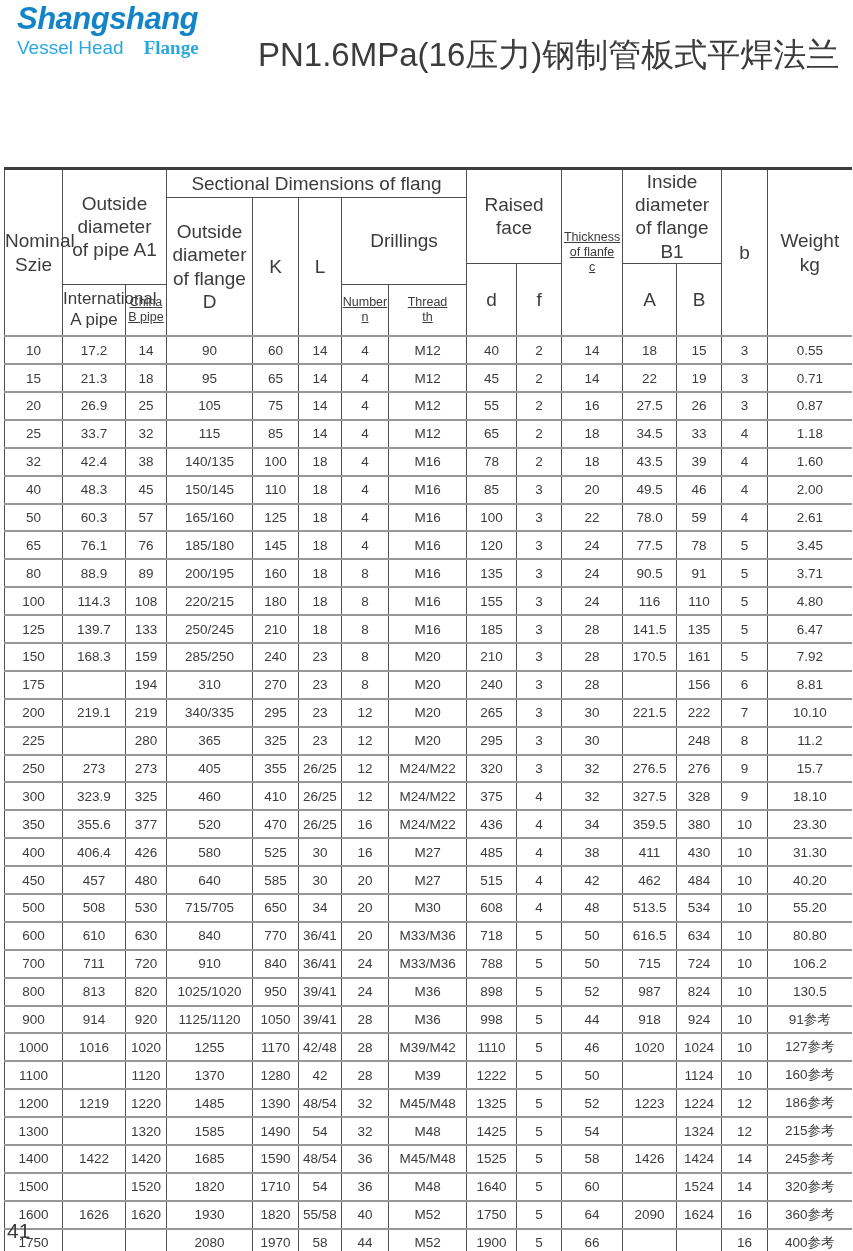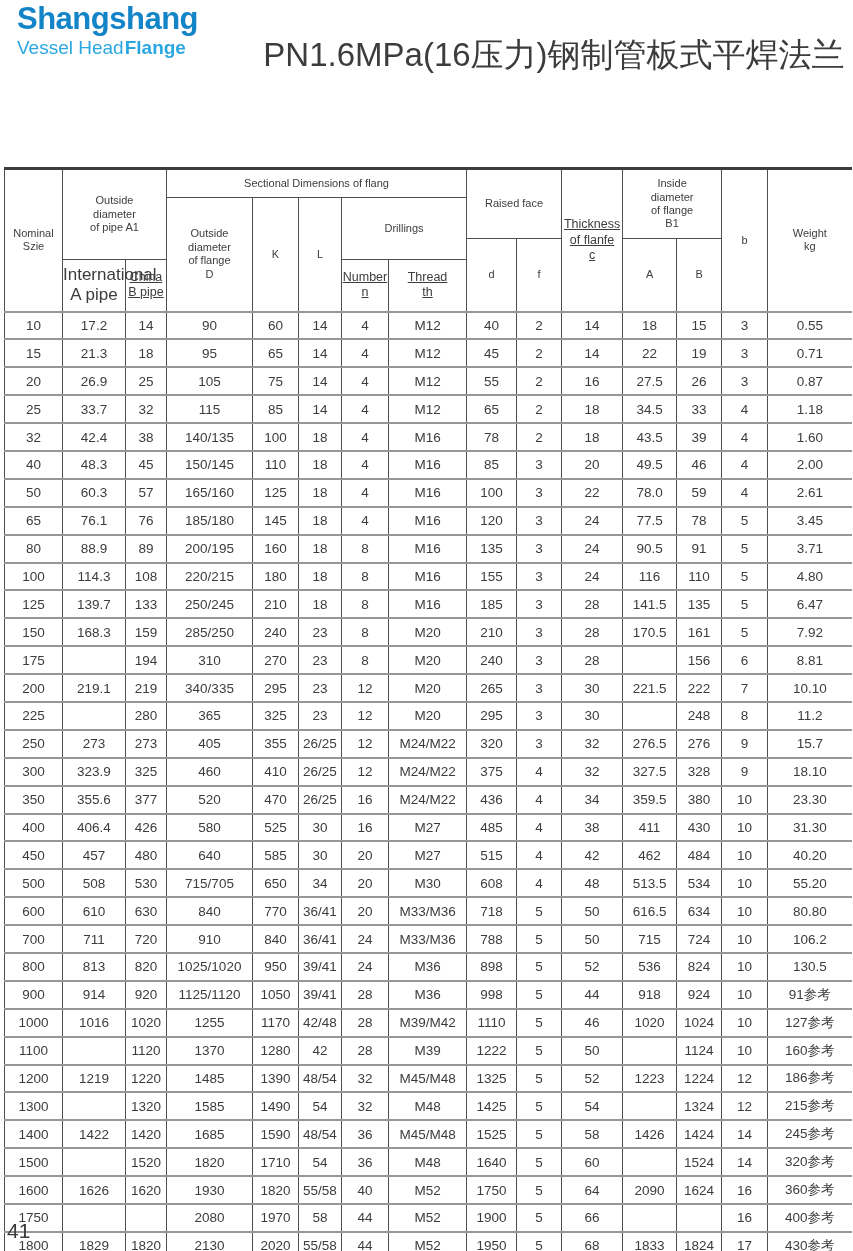--- a/index.html
+++ b/index.html
@@ -4,46 +4,46 @@
 <style>
   html,body { margin:0; padding:0; background:#fff; }
   .page {
     position:relative; width:853px; height:1251px; background:#fff;
     font-family:"Liberation Sans", sans-serif; overflow:hidden;
   }
 
   
   .logo { position:absolute; left:17px; top:3px; }
   .logo-brand {
-    font-size:31px; font-weight:bold; 
+    font-size:31px; font-weight:bold; font-style:italic;
     color:#1484c8; letter-spacing:-0.5px; line-height:1.05;
   }
   .logo-tagline { font-size:19px; color:#2aa7e0; line-height:1.05; margin-top:2px; }
-  .logo-tagline .bold { font-weight:bold; margin-left:1px; }
+  .logo-tagline .bold { font-weight:bold; margin-left:20px;font-family:Liberation Serif, serif; }
 
   
-  .title-block { position:absolute; left:258px; top:33px; width:592px; text-align:center; }
+  .title-block { position:absolute; left:258px; top:33px; width:592px; text-align:left; }
   .title-main { font-size:33px; color:#3c3c3c; white-space:nowrap; }
   .title-sub { font-size:20px; color:#4d4d4d; margin-top:5px; letter-spacing:0.5px; }
 
   
   .flange-table {
     position:absolute; left:4px; top:167px; width:847px;
     border-collapse:collapse; table-layout:fixed;
     border-top:3px solid #3d3d3d; border-bottom:3px solid #3d3d3d;
     border-left:1px solid #4f4f4f;
   }
   .flange-table th, .flange-table td {
     border-left:1px solid #4f4f4f; border-right:1px solid #4f4f4f;
     text-align:center; vertical-align:middle; color:#3c3c3c; padding:0;
   }
   .flange-table tr > *:last-child { border-right:none; }
   .flange-table thead th {
     border-top:1px solid #4f4f4f; border-bottom:1px solid #4f4f4f;
-    font-weight:normal; font-size:11px; white-space:pre-line; line-height:1.22;
+    font-weight:normal; font-size:19px; white-space:pre-line; line-height:1.22;
   }
   .flange-table thead th.small { font-size:17px; }
   .flange-table thead th.mid { font-size:12.5px;text-decoration:underline; }
   .flange-table tbody td {
     border-top:2px solid #979797; border-bottom:2px solid #979797;
     font-size:13.5px; height:25.9px; white-space:nowrap; overflow:hidden;
   }
   tr.hr1 { height:29px; } tr.hr2 { height:41px; }
   tr.hr3 { height:21px; } tr.hr4 { height:52px; }
 
@@ -524,21 +524,21 @@
           <td>813</td>
           <td>820</td>
           <td>1025/1020</td>
           <td>950</td>
           <td>39/41</td>
           <td>24</td>
           <td>M36</td>
           <td>898</td>
           <td>5</td>
           <td>52</td>
-          <td>536</td>
+          <td>987</td>
           <td>824</td>
           <td>10</td>
           <td>130.5</td>
         </tr>
         <tr>
           <td>900</td>
           <td>914</td>
           <td>920</td>
           <td>1125/1120</td>
           <td>1050</td>

